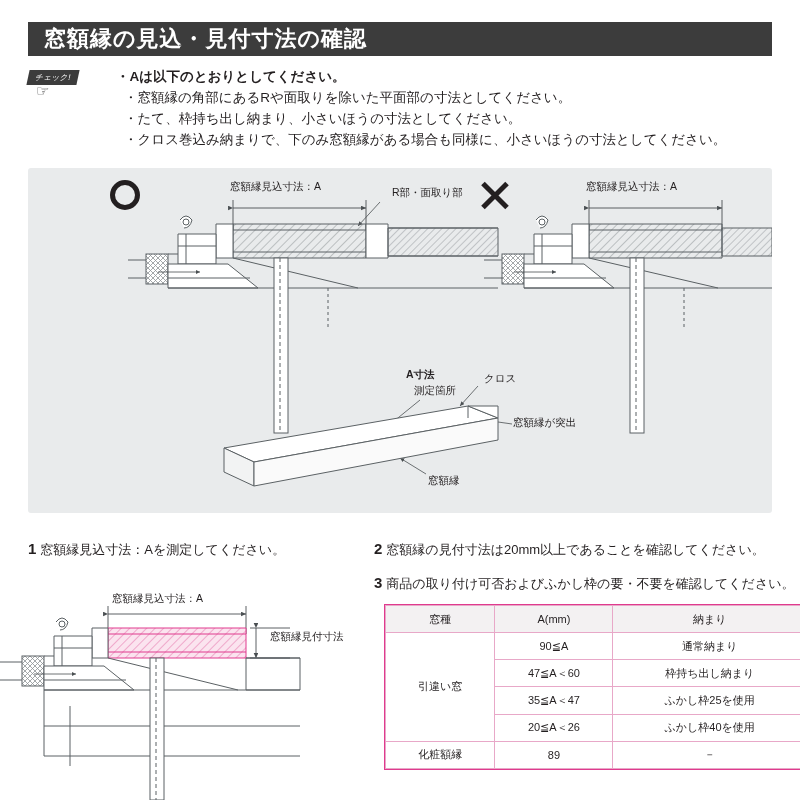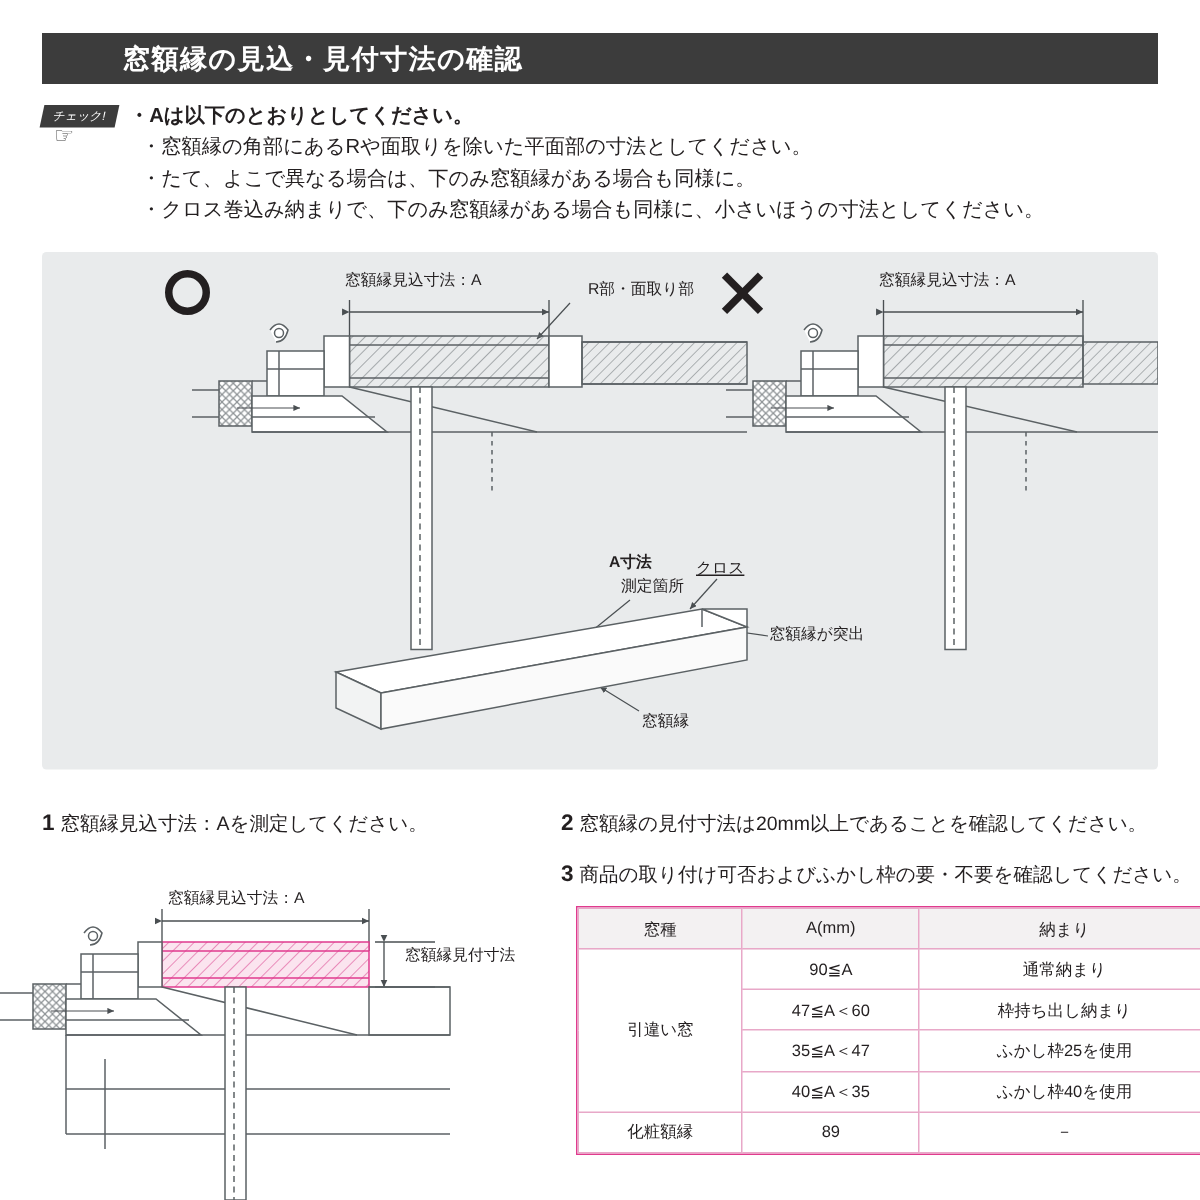--- a/index.html
+++ b/index.html
@@ -16,25 +16,24 @@
   
   .header-bar {
     position: absolute;
     left: 28px; top: 22px;
     width: 744px; height: 34px;
     background: #3c3c3c;
     display: flex; align-items: center;
   }
   .header-bar .title {
     color: #ffffff;
-    font-size: 18px;
+    font-size: 22px;
     font-weight: bold;
     letter-spacing: 1px;
-    padding-left: 30px;
-    margin-left: 24px;
+    padding-left: 16px;
   }
 
   
   .check-block {
     position: absolute;
     left: 28px; top: 66px;
     width: 744px;
   }
   .check-badge {
     position: absolute;
@@ -54,21 +53,21 @@
     letter-spacing: 0px;
   }
   .check-badge .hand {
     position: absolute;
     left: 8px; top: 13px;
     font-size: 15px;
     color: #3c3c3c;
     line-height: 15px;
   }
   .bullets {
-    margin-left: 58px;
+    margin-left: 88px;
     font-size: 13.5px;
     line-height: 21px;
   }
   .bullets .l1 { font-weight: bold; }
   .bullets .li { margin-left: 0px; }
   .bullets .li2 { margin-left: 8px; }
 
   
   .gray-panel {
     position: absolute;
@@ -157,39 +156,39 @@
 </div>
 
 <div class="check-block">
   <div class="check-badge">
     <div class="tag">チェック!</div>
     <div class="hand">☞</div>
   </div>
   <div class="bullets">
     <div class="li l1">・Aは以下のとおりとしてください。</div>
     <div class="li li2">・窓額縁の角部にあるRや面取りを除いた平面部の寸法としてください。</div>
-    <div class="li li2">・たて、よこで異なる場合は、下のみ窓額縁がある場合も同様に。</div>
+    <div class="li li2">・たて、枠持ち出し納まり、小さいほうの寸法としてください。</div>
     <div class="li li2">・クロス巻込み納まりで、下のみ窓額縁がある場合も同様に、小さいほうの寸法としてください。</div>
   </div>
 </div>
 
 <div class="gray-panel">
 
   <div class="mark-o" style="left:82px; top:12px;"></div>
 
   <div class="mark-x" style="left:450px; top:10px;"></div>
 
   <div class="lbl" style="left:202px; top:12px;">窓額縁見込寸法：A</div>
   <div class="lbl" style="left:340px; top:18px;padding-left:24px;">R部・面取り部</div>
 
   <div class="lbl" style="left:558px; top:12px;">窓額縁見込寸法：A</div>
 
   <div class="lbl lbl-b" style="left:378px; top:200px;">A寸法</div>
   <div class="lbl" style="left:386px; top:216px;">測定箇所</div>
-  <div class="lbl" style="left:436px; top:204px;text-decoration:underline;">クロス</div>
+  <div class="lbl" style="left:456px; top:204px;">クロス</div>
   <div class="lbl" style="left:485px; top:248px;">窓額縁が突出</div>
   <div class="lbl" style="left:400px; top:306px;">窓額縁</div>
 
   <svg class="svg-abs" width="744" height="345" viewBox="0 0 744 345">
     <defs>
       <pattern id="hatch" width="6" height="6" patternUnits="userSpaceOnUse" patternTransform="rotate(45)">
         <line x1="0" y1="0" x2="0" y2="6" stroke="#8e9396" stroke-width="1"></line>
       </pattern>
       <pattern id="hatch2" width="5" height="5" patternUnits="userSpaceOnUse" patternTransform="rotate(45)">
         <line x1="0" y1="0" x2="0" y2="5" stroke="#8e9396" stroke-width="0.9"></line>
@@ -404,21 +403,21 @@
       </tr>
       <tr>
         <td>47≦A＜60</td>
         <td>枠持ち出し納まり</td>
       </tr>
       <tr>
         <td>35≦A＜47</td>
         <td>ふかし枠25を使用</td>
       </tr>
       <tr>
-        <td>40≦A＜35</td>
+        <td>20≦A＜26</td>
         <td>ふかし枠40を使用</td>
       </tr>
       <tr>
         <td>化粧額縁</td>
         <td>89</td>
         <td>－</td>
       </tr>
     </tbody>
   </table>
 </div>

